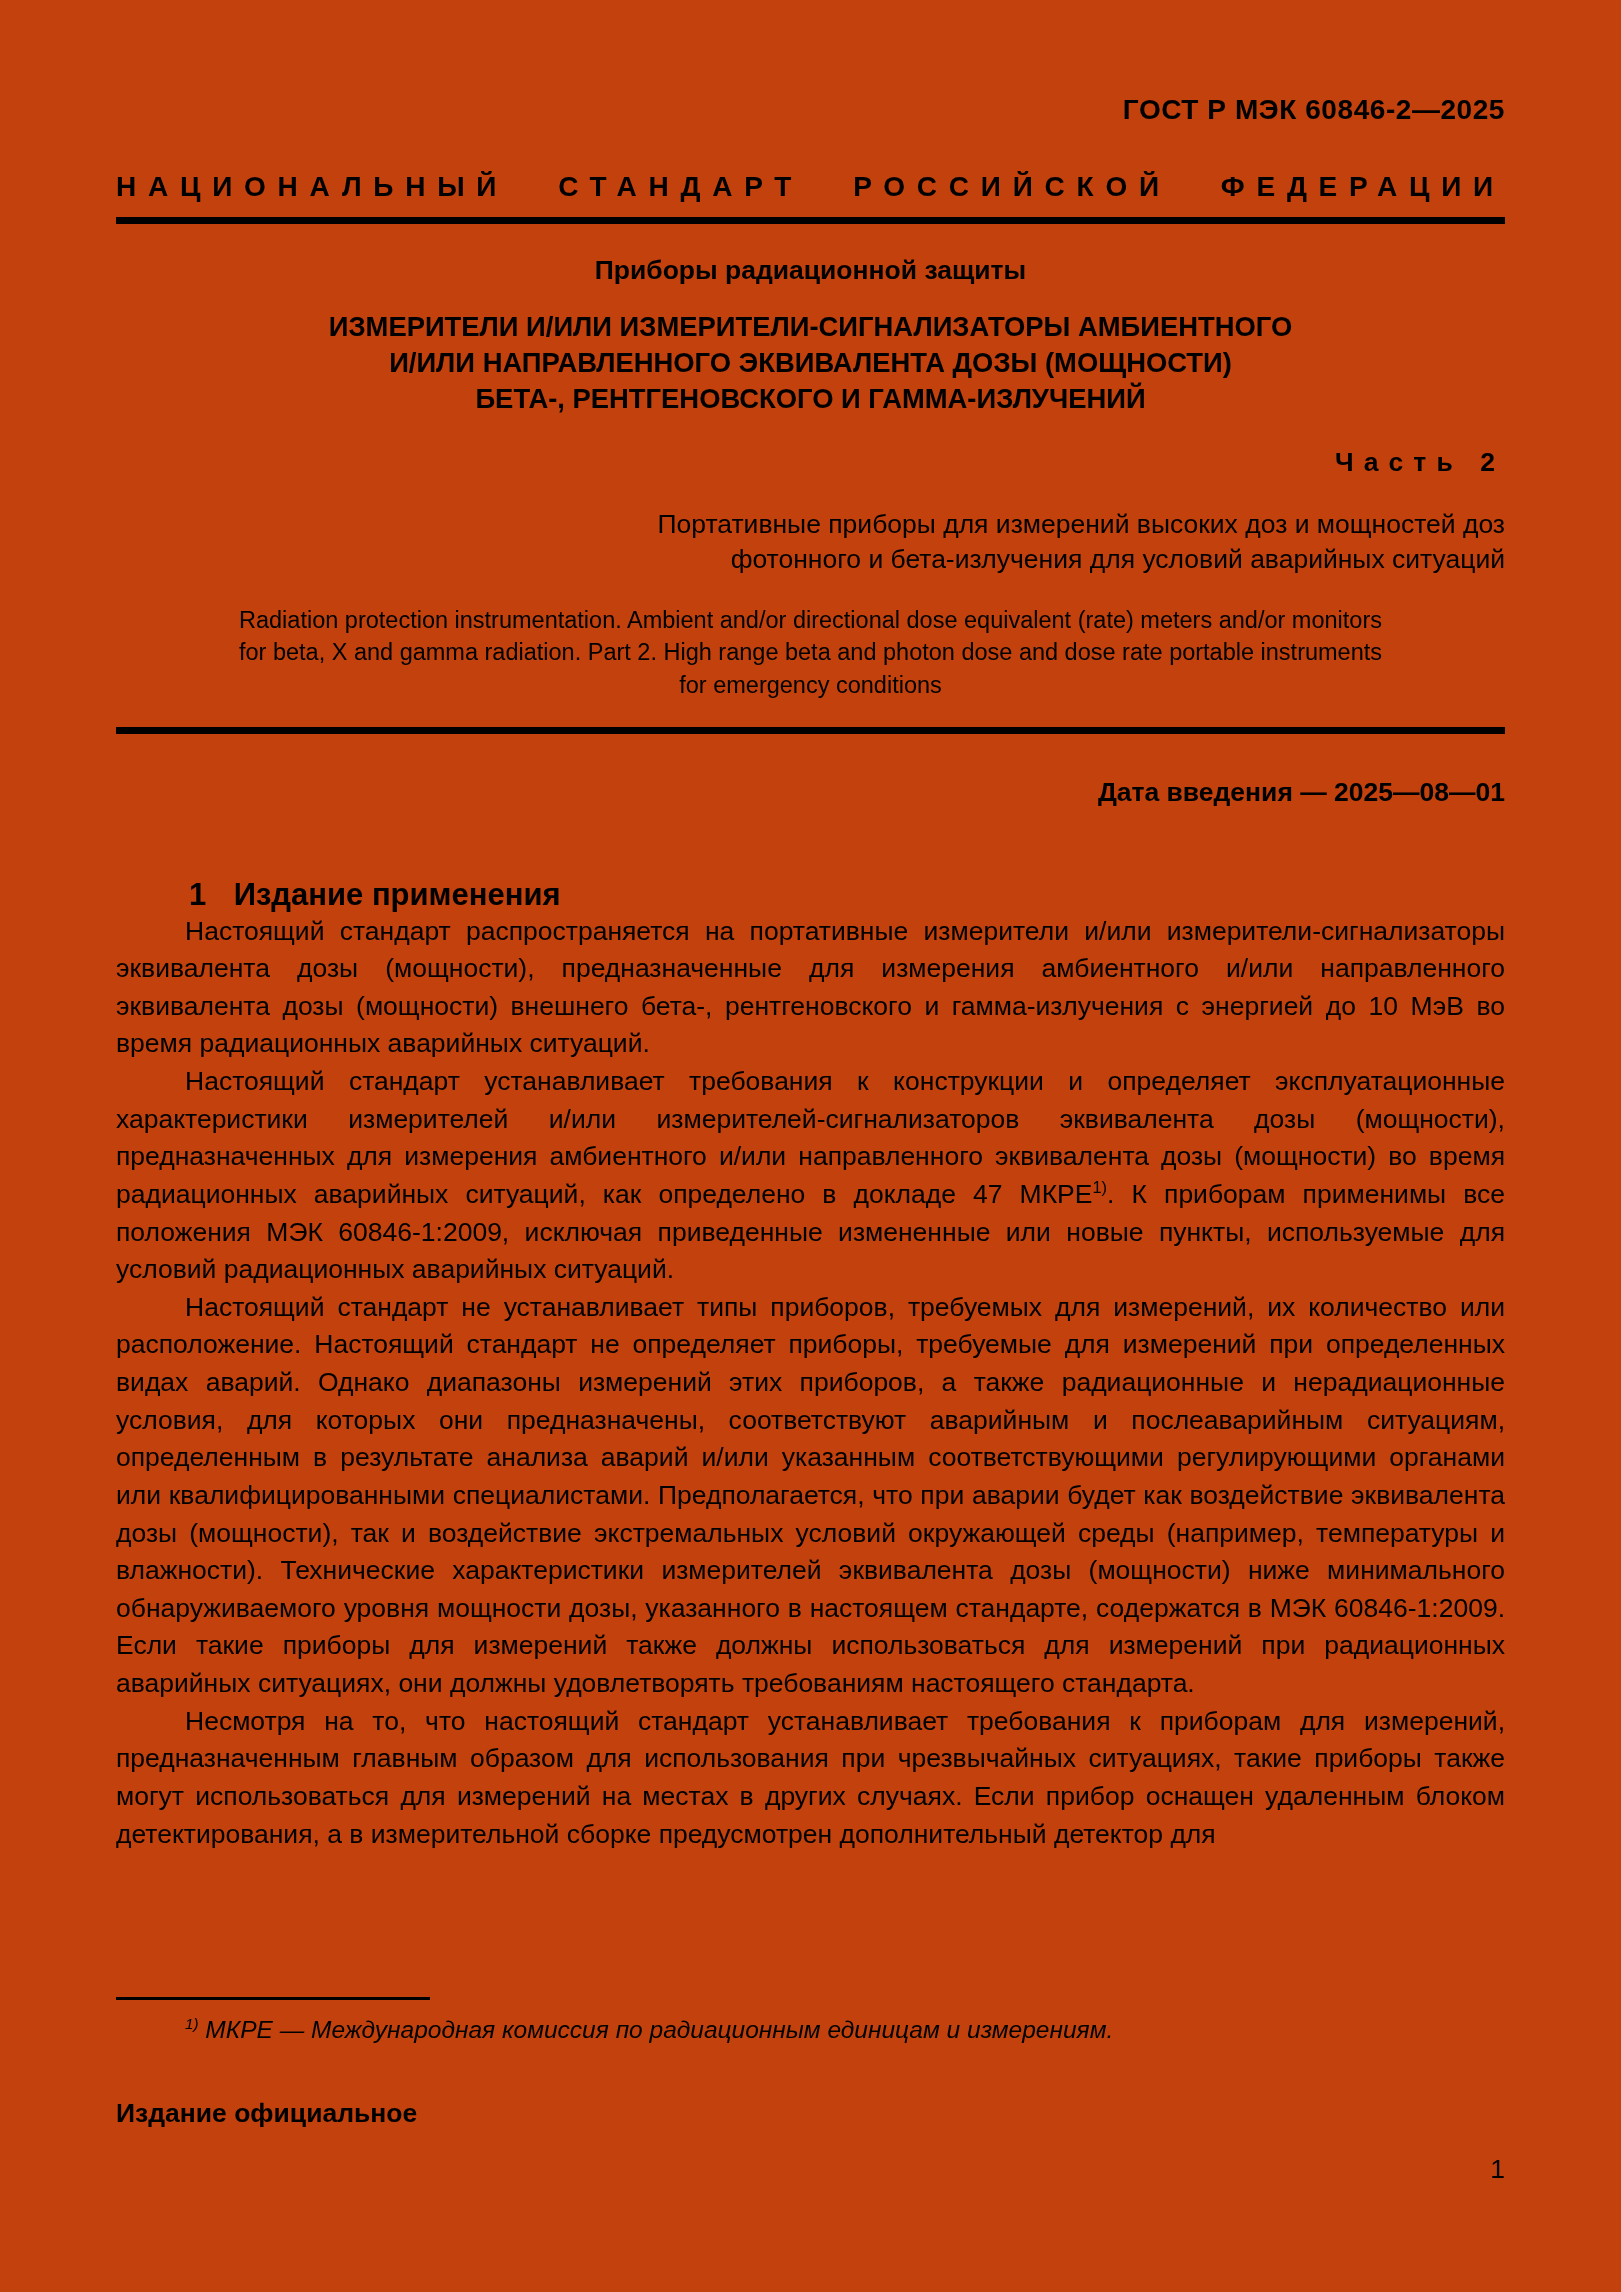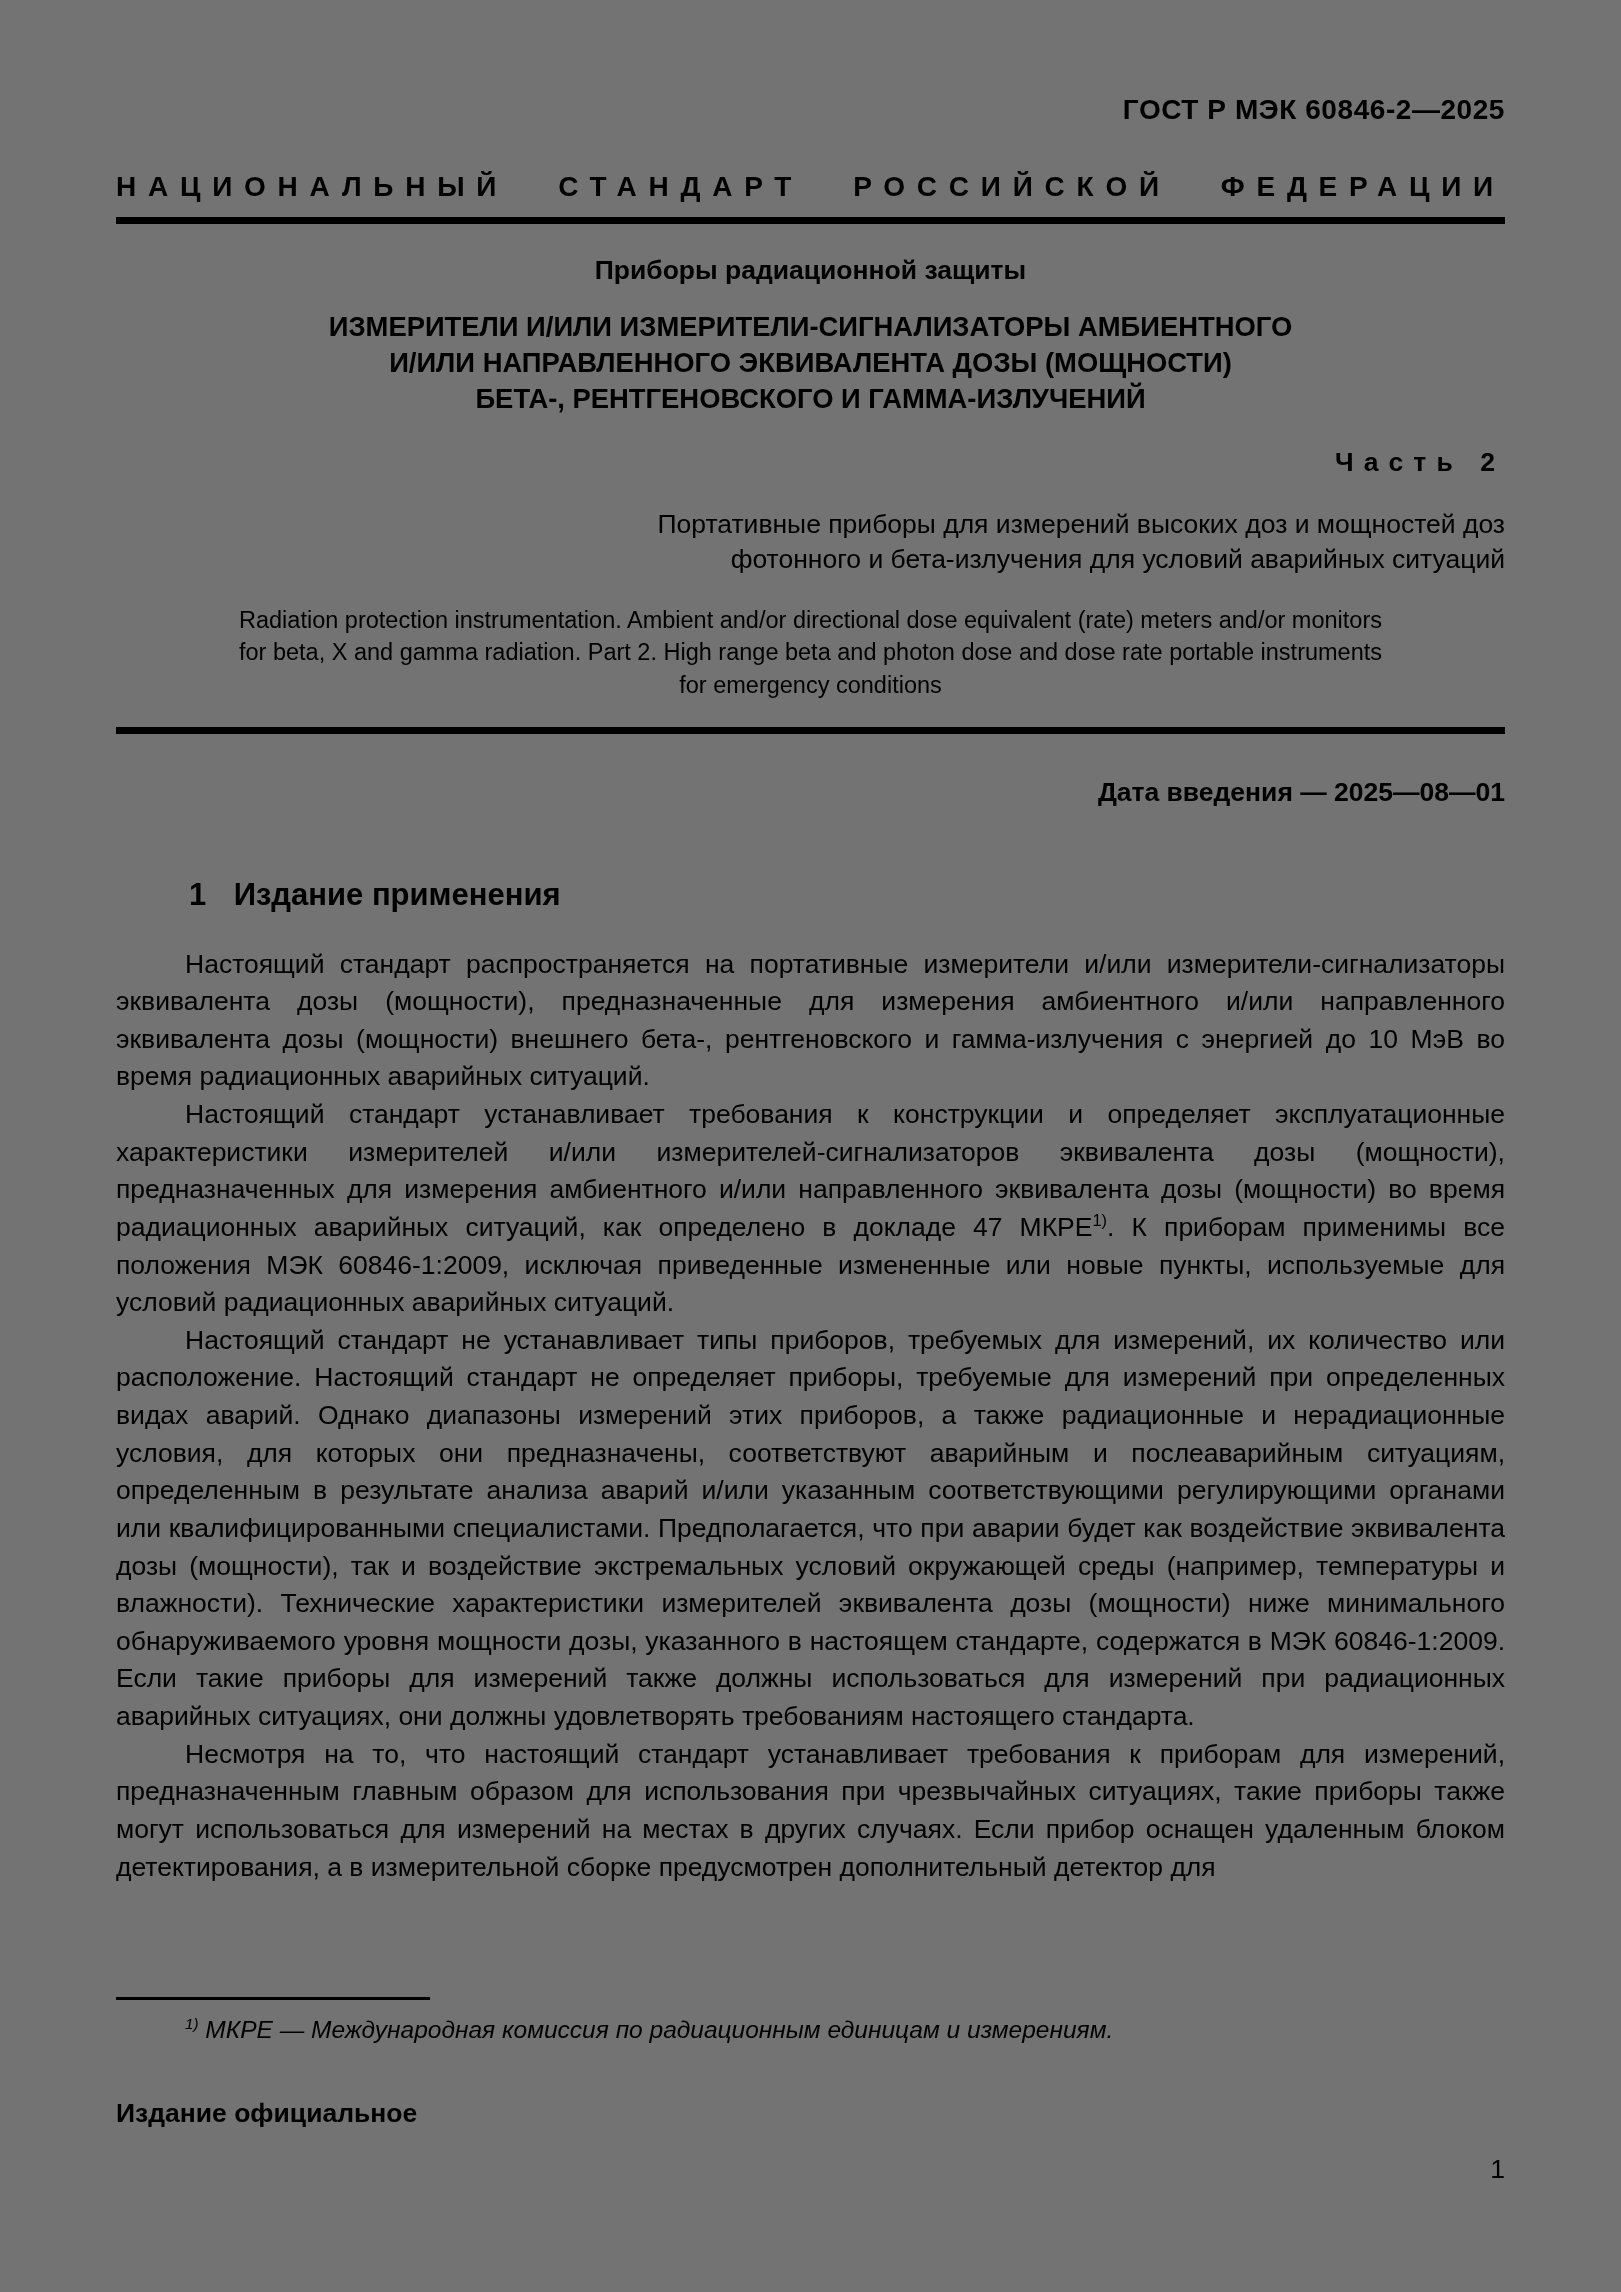--- a/index.html
+++ b/index.html
@@ -7,21 +7,21 @@
     padding: 0;
     background: #ffffff;
     font-family: "Liberation Sans", "DejaVu Sans", sans-serif;
     color: #000000;
   }
   .page {
     position: relative;
     width: 1621px;
     height: 2293px;
     margin: 0 auto;
-    background: #737373;
+    background: #c2410c;
     box-sizing: border-box;
     padding: 94px 116px 108px 116px;
     display: flex;
     flex-direction: column;
     overflow: hidden;
   }
   .doc-code {
     text-align: right;
     font-weight: bold;
     font-size: 28px;
@@ -93,21 +93,20 @@
     margin-top: 69px;
     margin-left: 73px;
     font-weight: bold;
     font-size: 31px;
   }
   .section-heading .heading-number {
     display: inline-block;
     margin-right: 27.4px;
   }
   .body-text {
-    margin-top: 33px;
     font-size: 26.5px;
     line-height: 1.42;
   }
   .body-text p {
     margin: 0;
     text-align: justify;
     text-indent: 69px;
   }
   sup {
     font-size: 0.62em;

